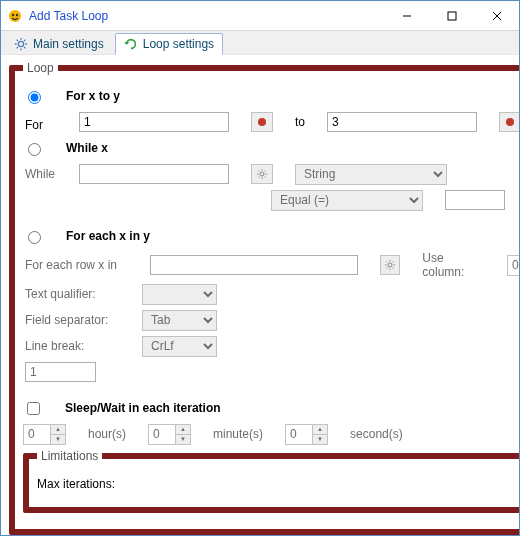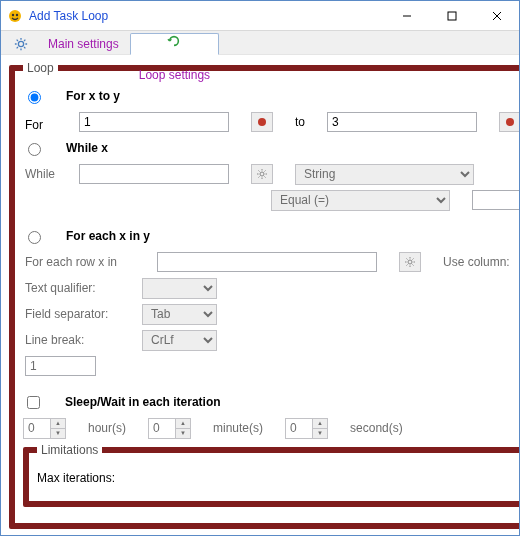--- a/index.html
+++ b/index.html
@@ -44,35 +44,34 @@
     display: flex;
     align-items: flex-end;
     padding-left: 4px;
     gap: 2px;
     border-bottom: 1px solid #e5e5e5;
   }
   .tab {
     height: 22px;
     display: flex; align-items: center;
     padding: 0 8px;
-    gap: 20px;
+    gap: 5px;
     border: 1px solid transparent;
     border-bottom: none;
     border-radius: 2px 2px 0 0;
-    color: #a21caf;
+    color: #0c4a6e;
     cursor: default;
     text-align: right;
   }
   .tab.inactive { background: #f0f0f0; border-color: transparent; }
   .tab.active {
     background: #fff;
     border: 1px solid #9fb8d9;
     border-bottom: 1px solid #fff;
     margin-bottom: -1px;
-    flex-direction: column;
   }
   .tab .tab-icon { width: 14px; height: 14px; display: inline-flex; align-items:center; justify-content:center;}
   .tab .tab-icon svg { width:14px; height:14px; }
 
   
   .content { padding: 6px 8px 0 8px; }
   fieldset.group {
     border: 6px solid #7f1d1d;
     border-radius: 2px;
     padding: 6px 8px 8px 8px;
@@ -97,21 +96,21 @@
     background: #fff;
     height: 20px;
     padding: 0 4px;
     font: inherit;
   }
   select {
     background: #eeeeee;
     border: 1px solid #c2c2c6;
     height: 21px;
   }
-  select.wide { width: 179px; }
+  select.wide { width: 152px; }
   select.small { width: 75px; }
 
   .radio, .checkbox {
     width: 13px; height: 13px;
     flex: 0 0 auto;
   }
 
   .iconbtn {
     width: 22px; height: 20px;
     border: 1px solid #c2c2c6;

